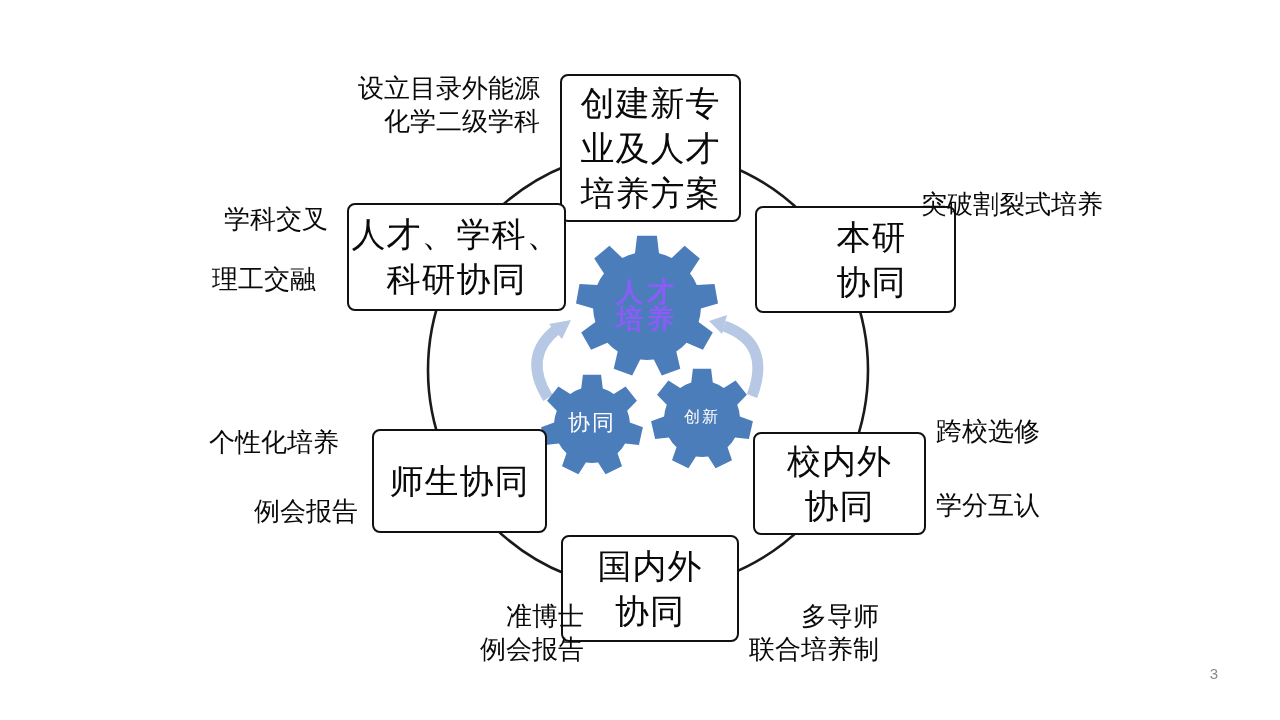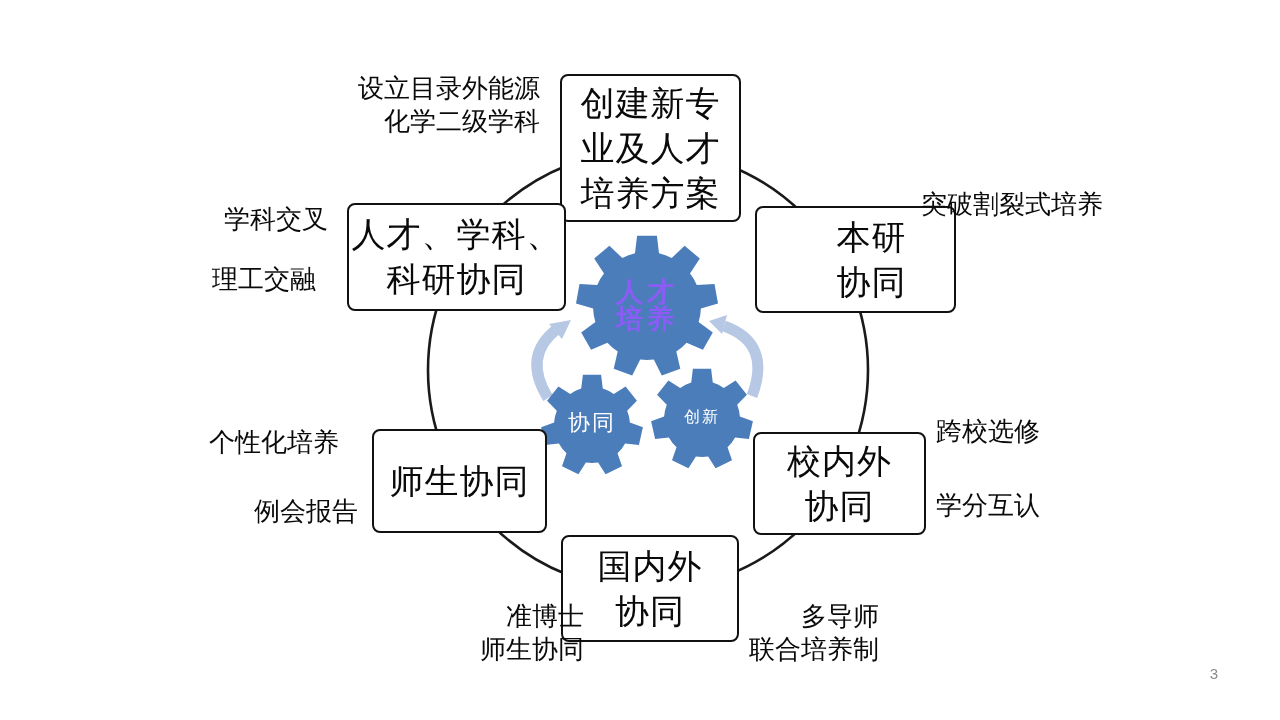--- a/index.html
+++ b/index.html
@@ -106,18 +106,18 @@
   <div class="ann center" id="ann-top-left">设立目录外能源
 化学二级学科</div>
   <div class="ann" id="ann-right-1">突破割裂式培养</div>
   <div class="ann" id="ann-right-3">跨校选修</div>
   <div class="ann" id="ann-right-4">学分互认</div>
   <div class="ann" id="ann-left-1">学科交叉</div>
   <div class="ann" id="ann-left-2">理工交融</div>
   <div class="ann" id="ann-left-3">个性化培养</div>
   <div class="ann" id="ann-left-4">例会报告</div>
   <div class="ann center" id="ann-bottom-left">准博士
-师生协同</div>
+例会报告</div>
   <div class="ann center" id="ann-bottom-right">多导师
 联合培养制</div>
 
   <div id="page-number">3</div>
 </div>
 
 </body></html>

